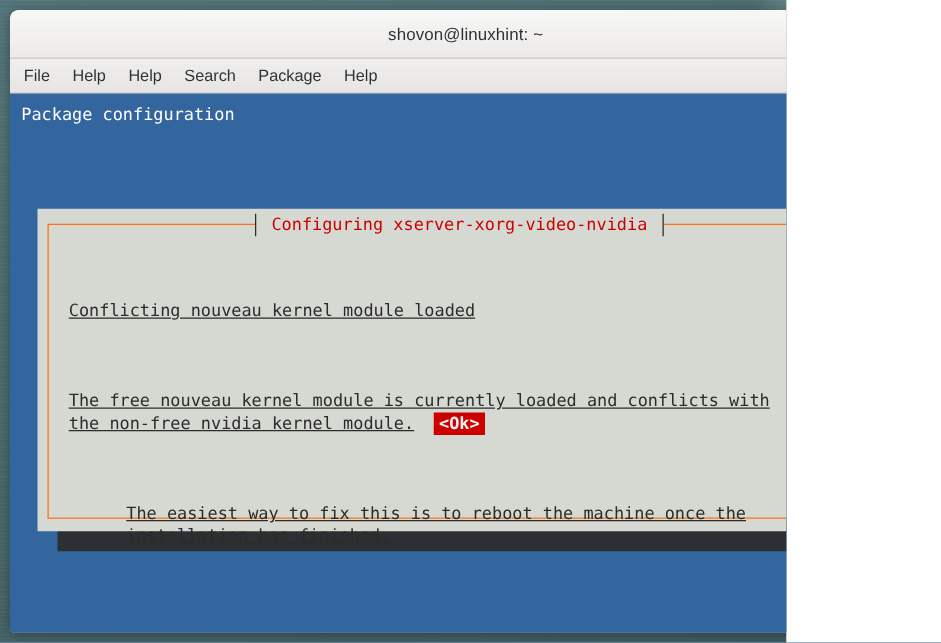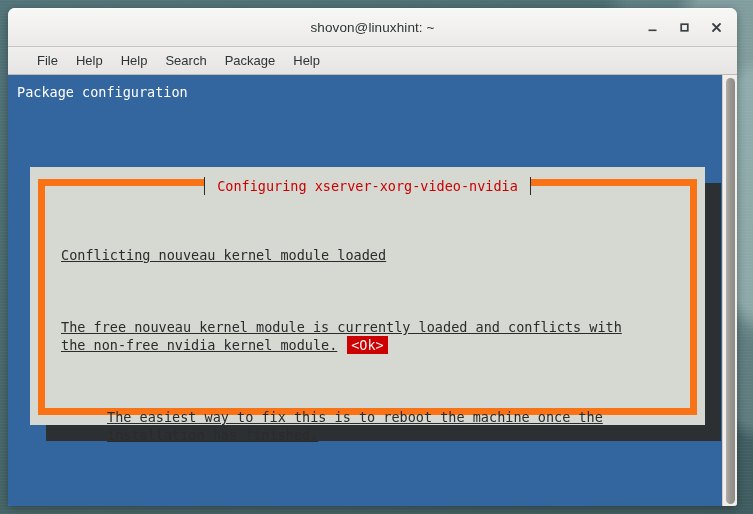--- a/index.html
+++ b/index.html
@@ -10,21 +10,21 @@
     width: 753px;
     height: 514px;
     overflow: hidden;
     font-family: "Liberation Sans", sans-serif;
   }
 
   
   #desktop {
     position: absolute;
     left: 0; top: 0;
-    width: 753px;
+    width: 629px;
     height: 514px;
     background: #4a6b6b;
     overflow: hidden;
   }
   #desktop .wp-base {
     position: absolute;
     left: 0; top: 0; right: 0; bottom: 0;
     background:
       radial-gradient(ellipse 420px 520px at 820px 130px, rgba(210,230,228,0.30) 0 38%, rgba(210,230,228,0.0) 42%),
       radial-gradient(ellipse 330px 420px at 800px 250px, rgba(200,225,222,0.22) 0 44%, rgba(200,225,222,0.0) 48%),
@@ -92,21 +92,21 @@
   }
   .win-btn svg { display: block; }
 
   
   #menubar {
     height: 28px;
     background: linear-gradient(to bottom, #f0efed 0%, #e7e5e3 100%);
     border-bottom: 1px solid #bdb9b5;
     display: flex;
     align-items: center;
-    padding-left: 20px;
+    padding-left: 2px;
     box-sizing: border-box;
   }
   .menu-item {
     font-size: 13px;
     color: #2e3436;
     padding: 3px 9px;
     border-radius: 3px;
     cursor: default;
     user-select: none;
     white-space: nowrap;
@@ -173,21 +173,21 @@
     height: 258px;
     background: #d5d9d2;
     box-sizing: border-box;
   }
   #dialog-inner {
     position: absolute;
     left: 8px;
     top: 12px;
     right: 8px;
     bottom: 10px;
-    border: 7px solid #f97316;
+    border: 1px solid #f97316;
     box-sizing: border-box;
     background: #d5d9d2;
   }
   
   #dialog-title-wrap {
     position: absolute;
     left: 0;
     top: 0;
     width: 100%;
     height: 0;
@@ -246,20 +246,21 @@
   }
   #ok-button {
     font-family: "DejaVu Sans Mono", "Liberation Mono", monospace;
     font-size: 13.5px;
     background: #cc0000;
     color: #f2f2f2;
     padding: 1px 4px;
     white-space: pre;
     cursor: pointer;
     user-select: none;
+    font-weight: bold;
   }
 </style>
 </head>
 <body>
 
 <div id="desktop">
   <div class="wp-base"></div>
   <div class="wp-dots"></div>
 
   <div id="window">

